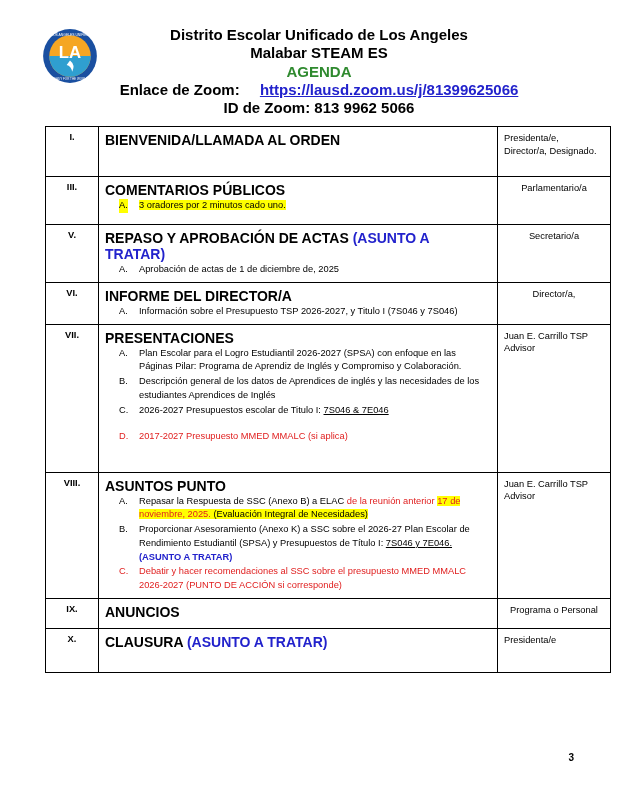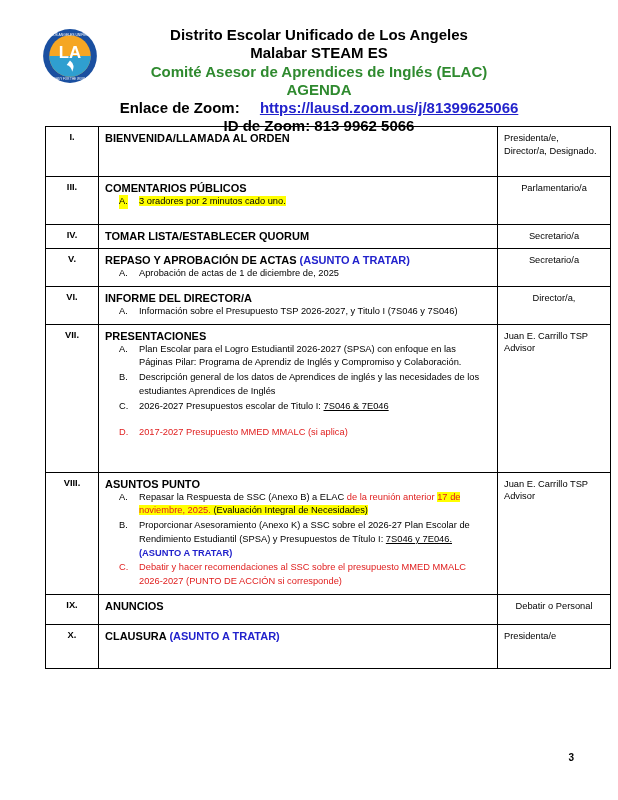--- a/index.html
+++ b/index.html
@@ -70,21 +70,21 @@
   .col-who {
     width: 100px;
     font-size: 9px;
     line-height: 1.35;
   }
   .who-center { text-align: center; }
   .who-left { text-align: left; }
 
   .item-title {
     font-weight: bold;
-    font-size: 11px;
+    font-size: 14px;
     margin: 0 0 1px 0;
   }
   .sub-list {
     margin: 0;
     padding: 0;
     list-style: none;
   }
   .sub-list li {
     position: relative;
     padding-left: 34px;
@@ -125,21 +125,20 @@
     <path d="M13 50 a37 37 0 0 0 74 0 z" fill="#2f9fd0"></path>
     <text x="50" y="54" font-family="Liberation Sans, sans-serif" font-size="30" font-weight="bold" fill="#ffffff" text-anchor="middle">LA</text>
     <path d="M50 58 q10 8 4 20 q-2 -10 -10 -12 z" fill="#ffffff"></path>
     <text x="50" y="14" font-family="Liberation Sans, sans-serif" font-size="6" fill="#ffffff" text-anchor="middle">LOS ANGELES UNIFIED</text>
     <text x="50" y="93" font-family="Liberation Sans, sans-serif" font-size="5.4" fill="#ffffff" text-anchor="middle">READY FOR THE WORLD</text>
   </svg>
 
   <div class="header-text">
     <div class="h-line">Distrito Escolar Unificado de Los Angeles</div>
     <div class="h-line">Malabar STEAM ES</div>
-    <div class="h-line h-green">Comité Asesor de Aprendices de Inglés (ELAC)</div>
     <div class="h-line h-green">AGENDA</div>
     <div class="h-line"><span>Enlace de Zoom: </span><a class="zoom-link" href="#">https://lausd.zoom.us/j/81399625066</a></div>
     <div class="h-line">ID de Zoom: 813 9962 5066</div>
   </div>
 </div>
 
 <table class="agenda-table">
   <tbody>
 
     <tr style="height:50px">
@@ -155,27 +154,20 @@
       <td class="col-num">III.</td>
       <td class="col-body">
         <div class="item-title">COMENTARIOS PÚBLICOS</div>
         <ul class="sub-list">
           <li><span class="lab hl">A.</span><span class="hl">3 oradores por 2 minutos cado uno.</span></li>
         </ul>
       </td>
       <td class="col-who who-center">Parlamentario/a</td>
     </tr>
 
-    <tr style="height:22px">
-      <td class="col-num">IV.</td>
-      <td class="col-body">
-        <div class="item-title">TOMAR LISTA/ESTABLECER QUORUM</div>
-      </td>
-      <td class="col-who who-center">Secretario/a</td>
-    </tr>
 
     <tr style="height:32px">
       <td class="col-num">V.</td>
       <td class="col-body">
         <div class="item-title"><span>REPASO Y APROBACIÓN DE ACTAS </span><span class="blue">(ASUNTO A TRATAR)</span></div>
         <ul class="sub-list">
           <li><span class="lab">A.</span><span>Aprobación de actas de 1 de diciembre de, 2025</span></li>
         </ul>
       </td>
       <td class="col-who who-center">Secretario/a</td>
@@ -218,21 +210,21 @@
         </ul>
       </td>
       <td class="col-who who-left">Juan E. Carrillo TSP Advisor</td>
     </tr>
 
     <tr style="height:30px">
       <td class="col-num">IX.</td>
       <td class="col-body">
         <div class="item-title">ANUNCIOS</div>
       </td>
-      <td class="col-who who-center">Debatir o Personal</td>
+      <td class="col-who who-center">Programa o Personal</td>
     </tr>
 
     <tr style="height:44px">
       <td class="col-num">X.</td>
       <td class="col-body">
         <div class="item-title"><span>CLAUSURA </span><span class="blue">(ASUNTO A TRATAR)</span></div>
       </td>
       <td class="col-who who-left">Presidenta/e</td>
     </tr>
 

